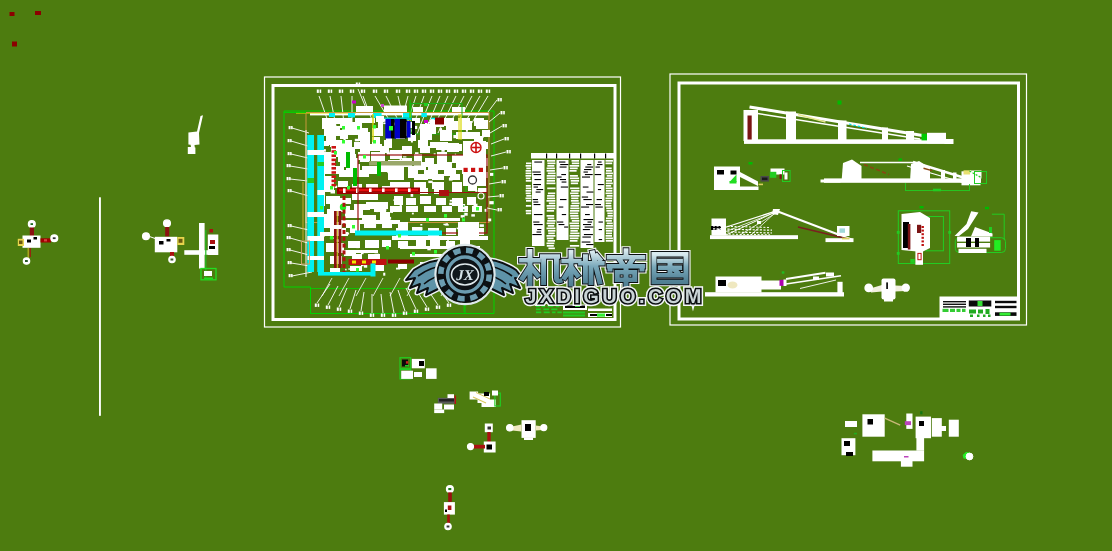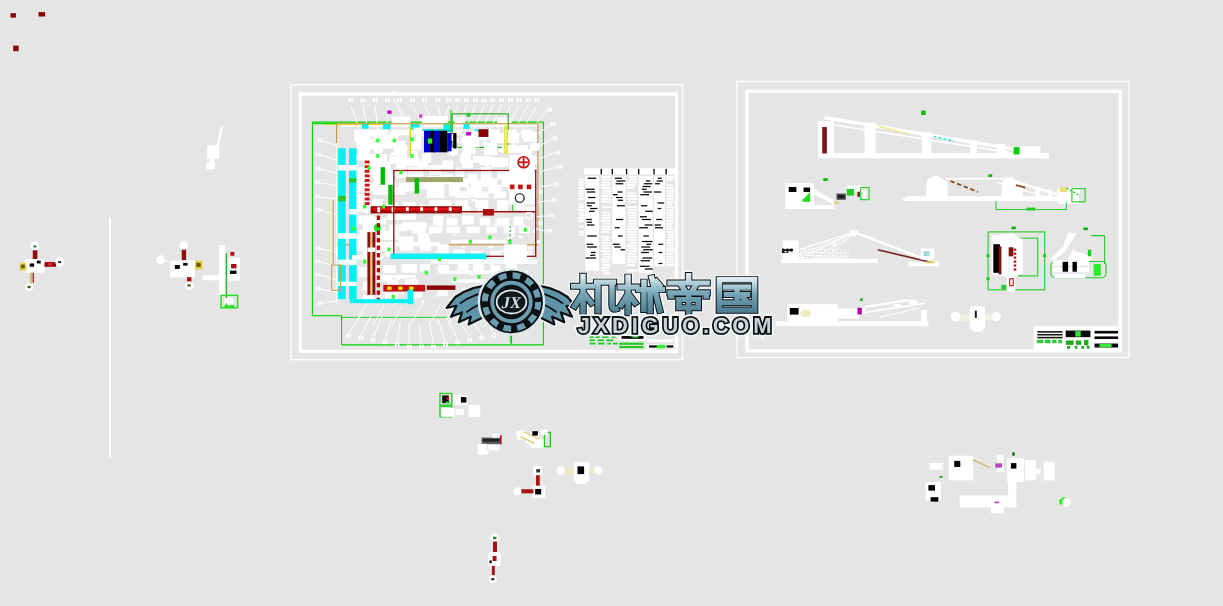--- a/index.html
+++ b/index.html
@@ -1,16 +1,16 @@
 <!DOCTYPE html>
 <html><head>
 <meta charset="utf-8">
 <style>
   html,body{margin:0;padding:0;background:#000;width:1112px;height:551px;overflow:hidden;}
-  #stage{position:relative;width:1112px;height:551px;background:#e5e5e5;font-family:"Liberation Sans",sans-serif;}
+  #stage{position:relative;width:1112px;height:551px;background:#4d7c0f;font-family:"Liberation Sans",sans-serif;}
   svg{position:absolute;left:0;top:0;}
   text{text-rendering:geometricPrecision;-webkit-font-smoothing:antialiased;}
 </style>
 </head>
 <body>
 <div id="stage">
 <svg width="1112" height="551" viewBox="0 0 1112 551">
 <defs>
 <linearGradient id="wmgrad" x1="0" y1="0" x2="0" y2="1">
   <stop offset="0" stop-color="#d9eaef"></stop>

